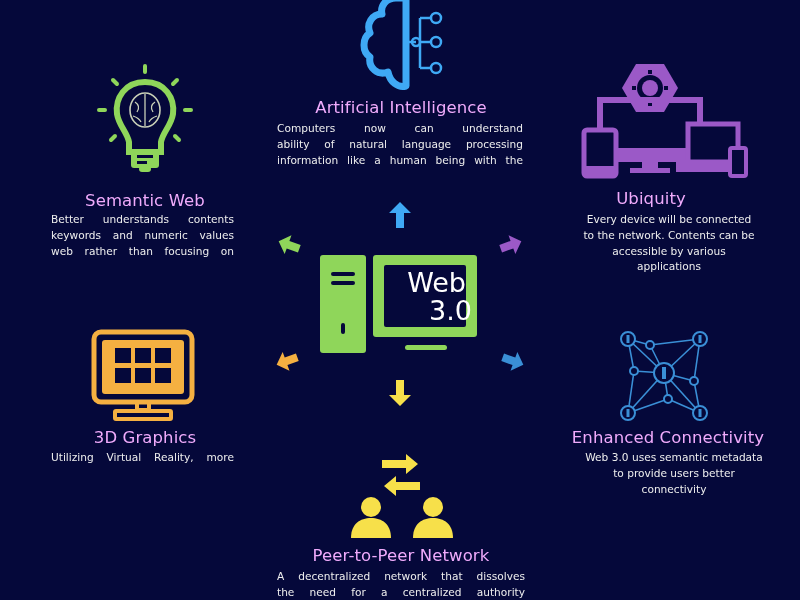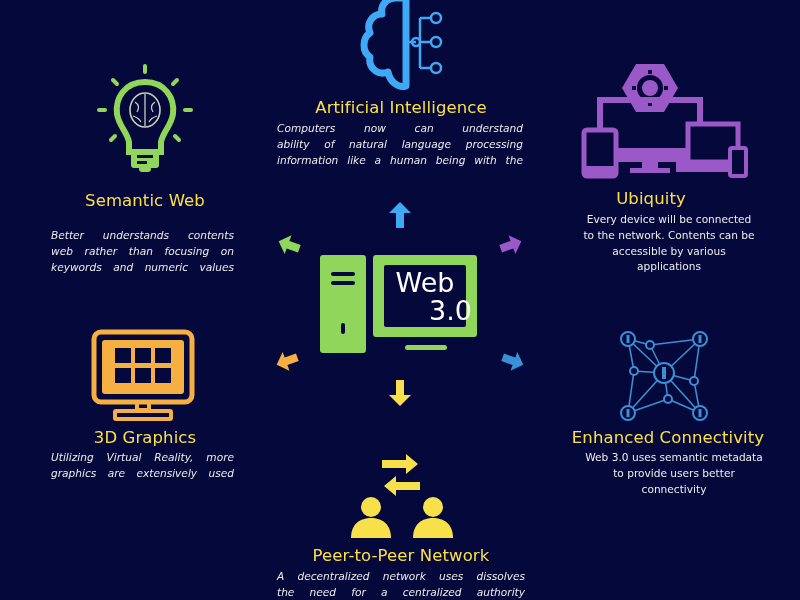--- a/index.html
+++ b/index.html
@@ -1,20 +1,20 @@
 <!DOCTYPE html>
 <html><head>
 <meta charset="utf-8">
 <style>
   html,body{margin:0;padding:0;}
   body{width:800px;height:600px;overflow:hidden;background:#05083a;position:relative;font-family:"DejaVu Sans",sans-serif;color:#f2f2f2;}
   .abs{position:absolute;}
-  .title{font-size:16.5px;text-align:center;color:#fde047;letter-spacing:0.1px;}
+  .title{font-size:16.5px;text-align:center;color:#f0abfc;letter-spacing:0.1px;}
   .desc{font-size:10.6px;line-height:15.8px;color:#eeeeee;}
-  .justify{text-align:justify;text-align-last:justify;font-style:italic;}
+  .justify{text-align:justify;text-align-last:justify;}
   .left{text-align:center;}
   svg{display:block;}
 </style>
 </head>
 <body>
 
 <div class="abs" style="left:270px;top:0;width:262px;height:170px;">
   <div class="abs" style="left:88px;top:0;">
     <svg width="90" height="92" viewBox="0 0 90 92">
       <path d="M38 -2 C28 -2 22 6 24 14 C14 14 8 24 12 33 C4 38 4 52 12 57 C10 68 20 76 30 72 C32 82 40 88 48 86 L48 -2 Z" fill="none" stroke="#3fa9f5" stroke-width="7" stroke-linejoin="round"></path>
@@ -54,24 +54,24 @@
       <path d="M56 22 C36 22 26 38 28 54 C30 66 38 72 40 82 L40 92 L72 92 L72 82 C74 72 82 66 84 54 C86 38 76 22 56 22 Z" fill="none" stroke="#8fd65a" stroke-width="6"></path>
       <rect x="42" y="90" width="28" height="18" rx="3" fill="#8fd65a"></rect>
       <rect x="48" y="95" width="16" height="3" fill="#05083a"></rect>
       <rect x="48" y="101" width="10" height="3" fill="#05083a"></rect>
       <rect x="50" y="106" width="12" height="6" rx="3" fill="#8fd65a"></rect>
       <ellipse cx="56" cy="50" rx="15" ry="17" fill="none" stroke="#c9d0b8" stroke-width="1.6"></ellipse>
       <path d="M56 34 L56 66 M46 42 Q52 46 48 52 M66 42 Q60 46 64 52 M44 56 Q50 58 52 62 M68 56 Q62 58 60 62" stroke="#c9d0b8" stroke-width="1.3" fill="none"></path>
     </svg>
   </div>
   <div class="abs title" style="left:0;top:131px;width:200px;">Semantic Web</div>
-  <div class="abs desc" style="left:6px;top:168px;width:183px;">
+  <div class="abs desc" style="left:6px;top:152px;width:183px;">
     <div class="justify">Better understands contents</div>
+    <div class="justify">keywords and numeric values</div>
     <div class="justify">web rather than focusing on</div>
-    <div class="justify">keywords and numeric values</div>
   </div>
 </div>
 
 <div class="abs" style="left:560px;top:60px;width:220px;height:220px;">
   <div class="abs" style="left:20px;top:4px;">
     <svg width="170" height="120" viewBox="0 0 170 120">
 
       <polygon points="56,0 84,0 98,24 84,48 56,48 42,24" fill="#9b59c7"></polygon>
       <circle cx="70" cy="24" r="13" fill="#05083a"></circle>
       <circle cx="70" cy="24" r="8" fill="#9b59c7"></circle>
@@ -105,21 +105,21 @@
   </div>
 </div>
 
 <div class="abs" style="left:320px;top:253px;width:160px;height:104px;">
   <div class="abs" style="left:0;top:2px;width:46px;height:98px;background:#8fd65a;border-radius:3px;">
     <div class="abs" style="left:11px;top:17px;width:24px;height:4px;background:#05083a;border-radius:2px;"></div>
     <div class="abs" style="left:11px;top:26px;width:24px;height:4px;background:#05083a;border-radius:2px;"></div>
     <div class="abs" style="left:21px;top:68px;width:4px;height:11px;background:#05083a;border-radius:2px;"></div>
   </div>
   <div class="abs" style="left:53px;top:2px;width:104px;height:82px;background:#8fd65a;border-radius:3px;">
-    <div class="abs" style="left:11px;top:10px;width:82px;height:62px;background:#05083a;border-radius:2px;text-align:center;color:#ffffff;">
+    <div class="abs" style="left:11px;top:10px;width:82px;height:62px;background:#05083a;border-radius:2px;text-align:right;color:#ffffff;">
       <div style="font-size:27px;line-height:29px;margin-top:3px;">Web</div>
       <div style="font-size:27px;line-height:28px;margin-left:45px;">3.0</div>
     </div>
   </div>
   <div class="abs" style="left:85px;top:92px;width:42px;height:5px;background:#8fd65a;border-radius:3px;"></div>
 </div>
 
 <div class="abs" style="left:389px;top:202px;">
   <svg width="22" height="26" viewBox="0 0 22 26">
       <path d="M11 0 L22 11 L15 11 L15 26 L7 26 L7 11 L0 11 Z" fill="#3fa9f5"></path>
@@ -172,21 +172,20 @@
           <rect x="44" y="39" width="16" height="15"></rect>
           <rect x="64" y="39" width="16" height="15"></rect>
       </g>
       <rect x="46" y="73" width="12" height="8" fill="none" stroke="#f5b041" stroke-width="4"></rect>
       <rect x="24" y="82" width="56" height="8" rx="1" fill="none" stroke="#f5b041" stroke-width="4"></rect>
     </svg>
   </div>
   <div class="abs title" style="left:0;top:103px;width:200px;">3D Graphics</div>
   <div class="abs desc" style="left:6px;top:125px;width:183px;">
     <div class="justify">Utilizing Virtual Reality, more</div>
-    <div class="justify">graphics are extensively used</div>
   </div>
 </div>
 
 <div class="abs" style="left:560px;top:325px;width:230px;height:180px;">
   <div class="abs" style="left:58px;top:6px;">
     <svg width="92" height="90" viewBox="0 0 92 90">
       <g stroke="#3a8fd6" stroke-width="1.6" fill="none">
         <line x1="10" y1="8" x2="32" y2="14"></line>
           <line x1="32" y1="14" x2="82" y2="8"></line>
         <line x1="10" y1="8" x2="16" y2="40"></line>
@@ -240,16 +239,16 @@
         <path d="M74 38 L50 38 L50 32 L38 42 L50 52 L50 46 L74 46 Z"></path>
         <circle cx="25" cy="63" r="10"></circle>
         <path d="M5 94 C5 80 14 74 25 74 C36 74 45 80 45 94 Z"></path>
         <circle cx="87" cy="63" r="10"></circle>
         <path d="M67 94 C67 80 76 74 87 74 C98 74 107 80 107 94 Z"></path>
       </g>
     </svg>
   </div>
   <div class="abs title" style="left:0;top:106px;width:262px;">Peer-to-Peer Network</div>
   <div class="abs desc" style="left:7px;top:129px;width:248px;">
-    <div class="justify">A decentralized network uses dissolves</div>
+    <div class="justify">A decentralized network that dissolves</div>
     <div class="justify">the need for a centralized authority</div>
   </div>
 </div>
 
 </body></html>

